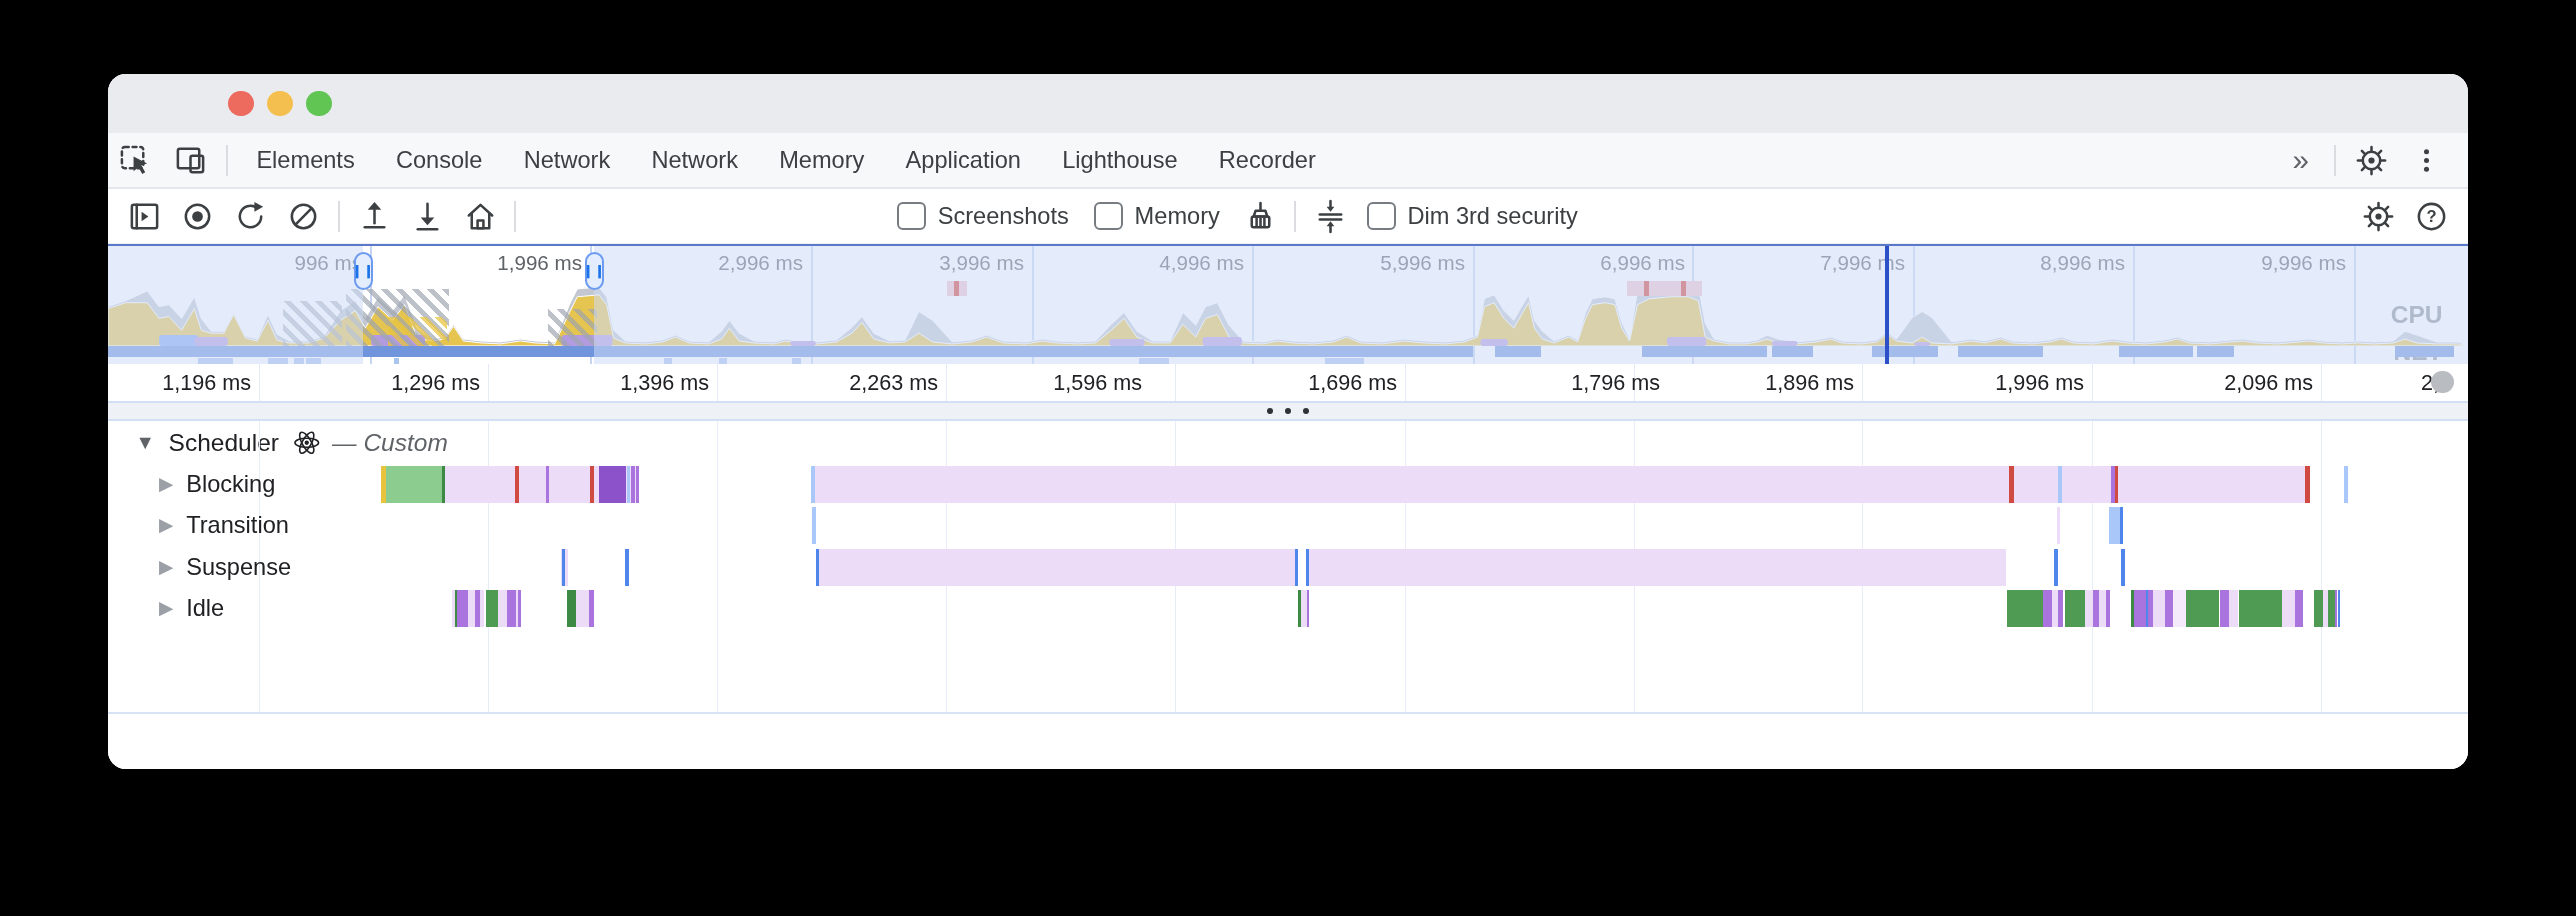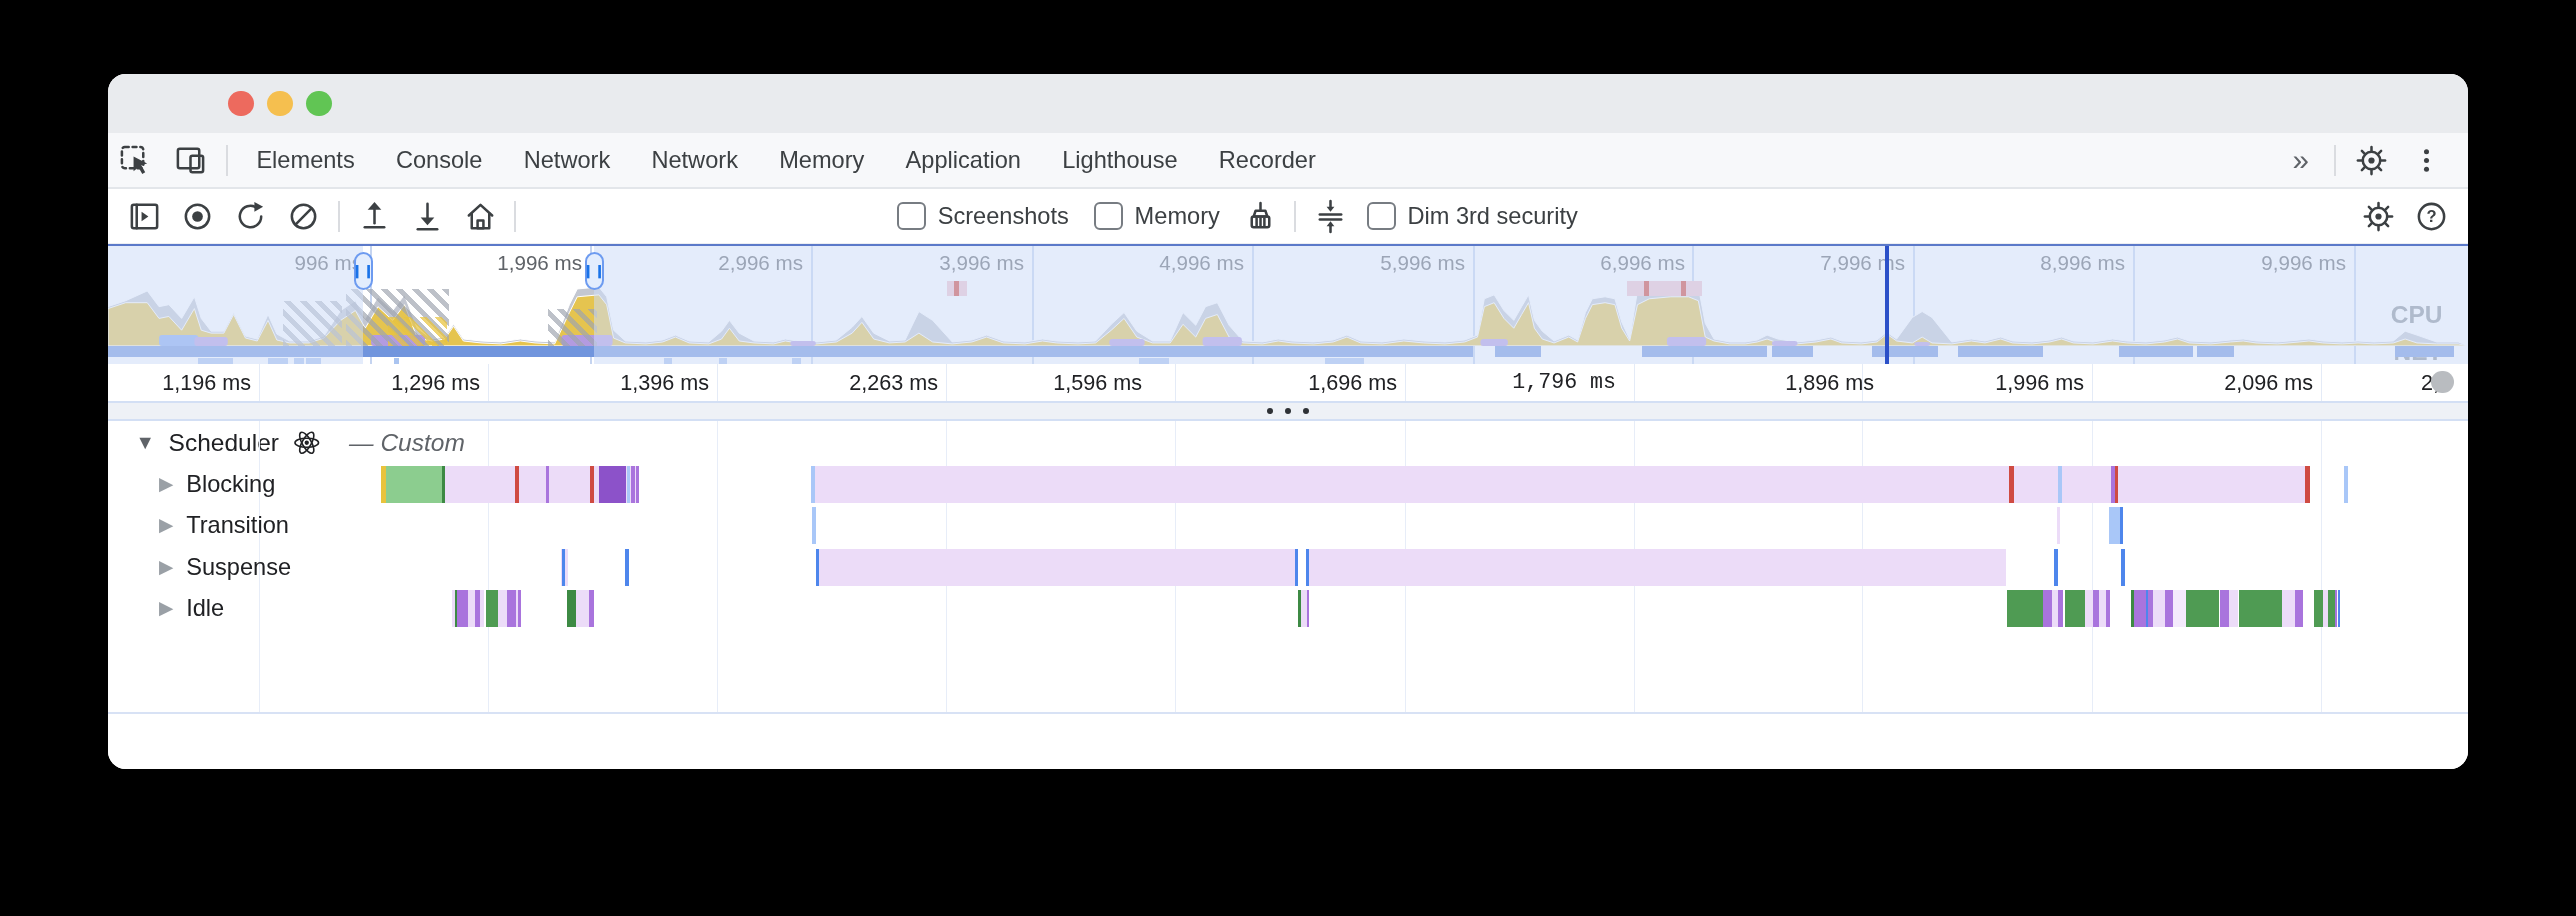--- a/index.html
+++ b/index.html
@@ -49,21 +49,21 @@
   .scrolldot{position:absolute;width:22.6px;height:22.6px;border-radius:50%;background:#b9bcc0;top:6.9px;}
   
   .dots{height:15.7px;background:#eef1f6;border-top:2px solid #d3dff4;border-bottom:2px solid #d3dff4;
         display:flex;align-items:center;justify-content:center;gap:11.8px;}
   .dots i{width:5.9px;height:5.9px;border-radius:50%;background:#2f3236;}
   
   .track{position:relative;height:291px;background:#fff;overflow:hidden;}
   .tk-grid{position:absolute;top:0;bottom:0;width:1px;background:#e7edf8;}
   .tk-head{position:absolute;left:27.5px;top:7.9px;display:flex;align-items:center;font-size:24.5px;color:#202124;}
   .tk-head .tri{color:#5f6368;font-size:19.6px;margin-right:13.7px;}
-  .tk-head .custom{color:#5f6368;font-style:italic;margin-left:29px;text-align:center;}
+  .tk-head .custom{color:#5f6368;font-style:italic;margin-left:12px;text-align:center;}
   .row{position:absolute;left:0;right:0;height:37px;}
   .rowlab{position:absolute;left:51px;top:0;display:flex;align-items:center;height:37px;font-size:23.6px;color:#202124;}
   .rowlab .tri{color:#9aa0a6;font-size:18.7px;margin-right:12.8px;}
   .bar{position:absolute;top:0;height:37px;}
   .bottomstrip{height:67px;background:#fff;border-top:2px solid #d8e2f5;}
   svg .st{stroke:#3c4043;stroke-width:2.6;fill:none;stroke-linecap:round;stroke-linejoin:round;}
   svg .stf{fill:#3c4043;stroke:none;}
 </style>
 </head>
 <body>
@@ -322,23 +322,23 @@
         <div class="rl-label" style="right: 1988px;">1,296 ms</div>
         <div class="rl-grid" style="left: 609px;"></div>
         <div class="rl-label" style="right: 1759px;">1,396 ms</div>
         <div class="rl-grid" style="left: 838px;"></div>
         <div class="rl-label" style="right: 1530px;">2,263 ms</div>
         <div class="rl-grid" style="left: 1067px;"></div>
         <div class="rl-label" style="right: 1326px;">1,596 ms</div>
         <div class="rl-grid" style="left: 1297px;"></div>
         <div class="rl-label" style="right: 1071px;">1,696 ms</div>
         <div class="rl-grid" style="left: 1526px;"></div>
-        <div class="rl-label" style="right: 852px; font-family: Liberation Mono, monospace;">1,796 ms</div>
+        <div class="rl-label" style="right: 808px;">1,796 ms</div>
         <div class="rl-grid" style="left: 1754px;"></div>
-        <div class="rl-label" style="right: 594px;">1,896 ms</div>
+        <div class="rl-label" style="right: 614px;">1,896 ms</div>
         <div class="rl-grid" style="left: 1984px;"></div>
         <div class="rl-label" style="right: 384px;">1,996 ms</div>
         <div class="rl-grid" style="left: 2213px;"></div>
         <div class="rl-label" style="right: 155px;">2,096 ms</div>
         <div class="rl-label" style="left: 2313px;">2,</div>
         <div class="scrolldot" style="left: 2323px;"></div>
       </div>
 
     <div class="dots">
         <i></i>

